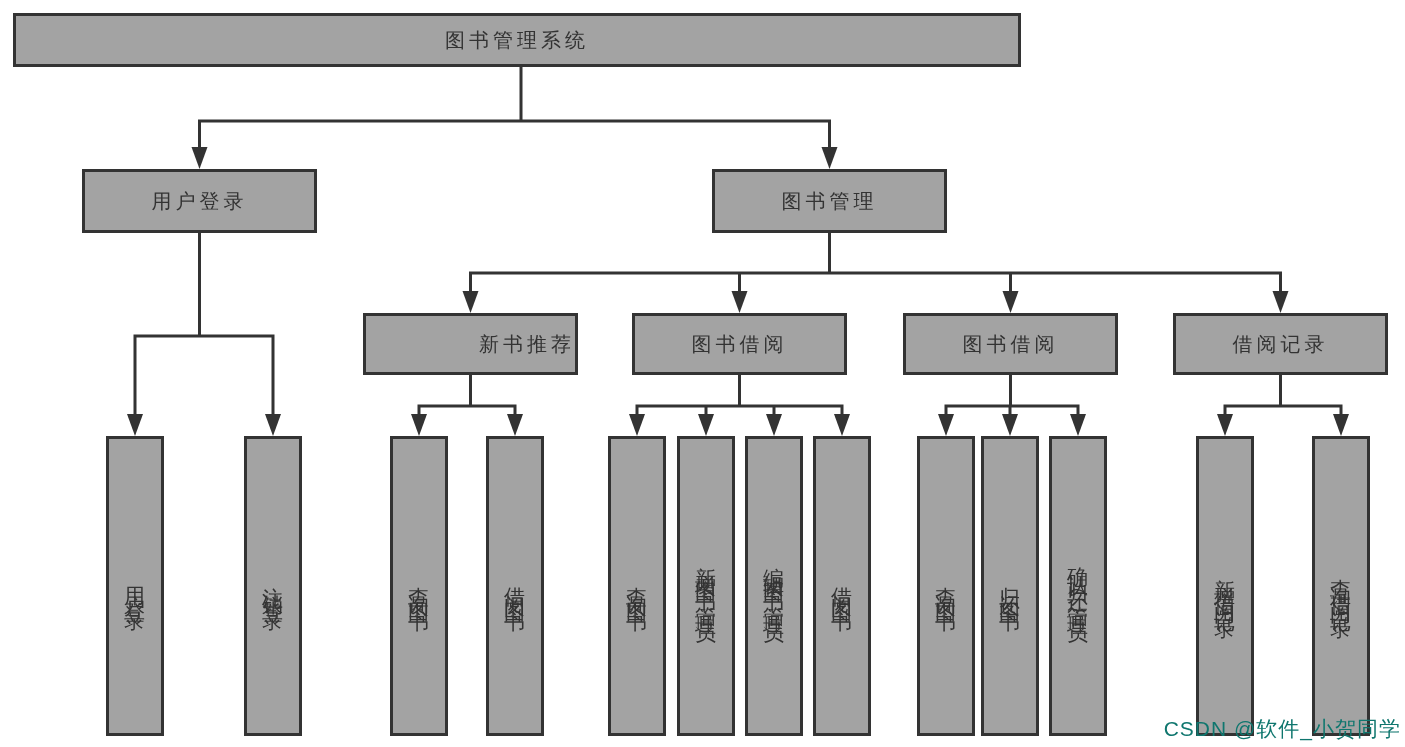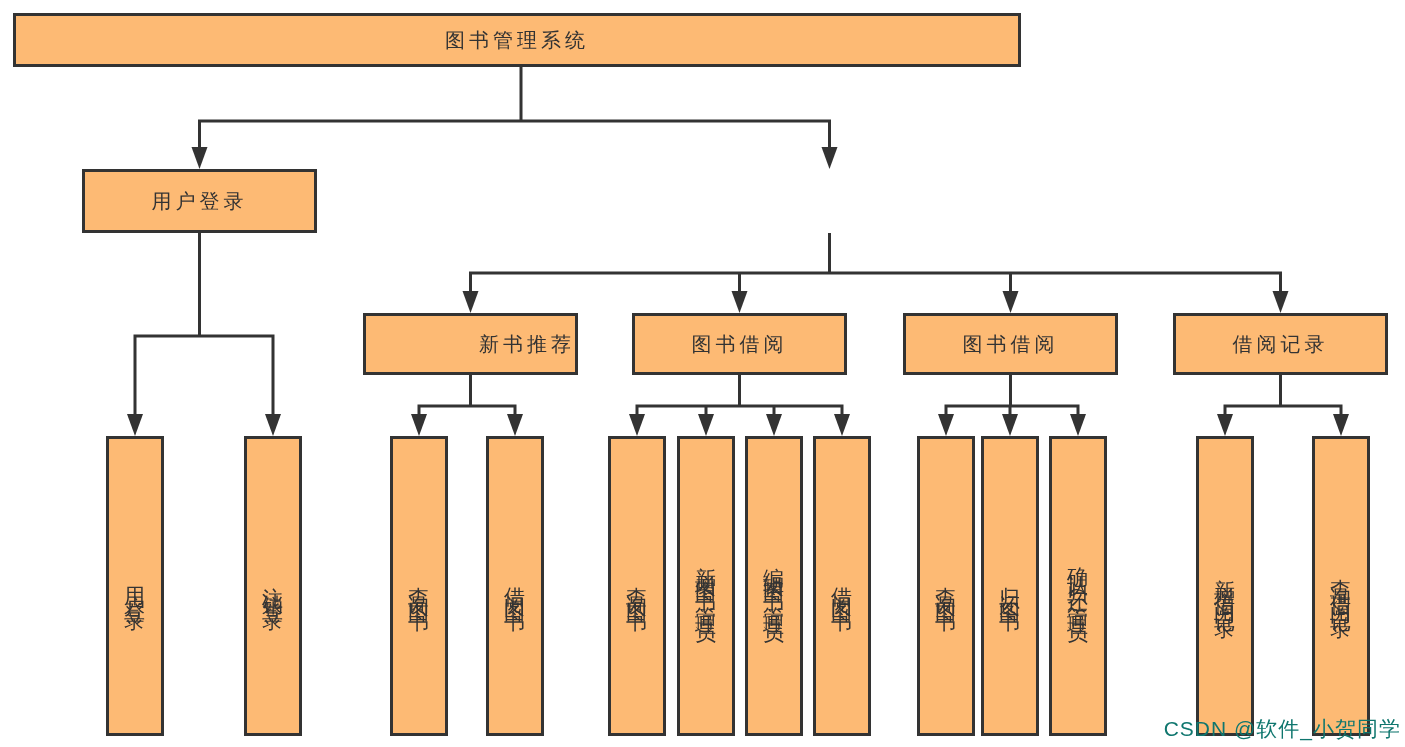--- a/index.html
+++ b/index.html
@@ -2,21 +2,21 @@
 <html><head>
 <meta charset="utf-8">
 <style>
   html,body{margin:0;padding:0;background:#ffffff;}
   .canvas{
     position:relative;width:1405px;height:747px;background:#ffffff;
     font-family:"Liberation Sans",sans-serif;color:#333333;overflow:hidden;
   }
   .canvas svg{position:absolute;left:0;top:0;}
   .box{
-    position:absolute;background:#fdba74;border:3px solid #333333;
+    position:absolute;background:#a3a3a3;border:3px solid #333333;
     box-sizing:border-box;display:flex;align-items:center;justify-content:center;
   }
   .hlabel{font-size:20px;letter-spacing:4px;white-space:nowrap;}
   .vlabel{
     writing-mode:vertical-rl;text-orientation:mixed;
     font-size:21px;letter-spacing:8px;line-height:1;white-space:nowrap;
   }
   .watermark{
     position:absolute;right:4px;bottom:4px;z-index:10;
     font-size:21px;letter-spacing:1px;color:#0f766e;white-space:nowrap;
@@ -67,20 +67,23 @@
     </g>
   </svg>
 
   <div class="box" style="left:13px;top:13px;width:1008px;height:54px;">
     <span class="hlabel">图书管理系统</span>
   </div>
 
   <div class="box" style="left:82px;top:169px;width:235px;height:64px;">
     <span class="hlabel">用户登录</span>
   </div>
+  <div class="box" style="left:712px;top:169px;width:235px;height:64px;">
+    <span class="hlabel">图书管理</span>
+  </div>
 
   <div class="box" style="left:363px;top:313px;width:215px;height:62px;justify-content:flex-end;">
     <span class="hlabel">新书推荐</span>
   </div>
   <div class="box" style="left:632px;top:313px;width:215px;height:62px;text-align:right;">
     <span class="hlabel">图书借阅</span>
   </div>
   <div class="box" style="left:903px;top:313px;width:215px;height:62px;">
     <span class="hlabel">图书借阅</span>
   </div>

